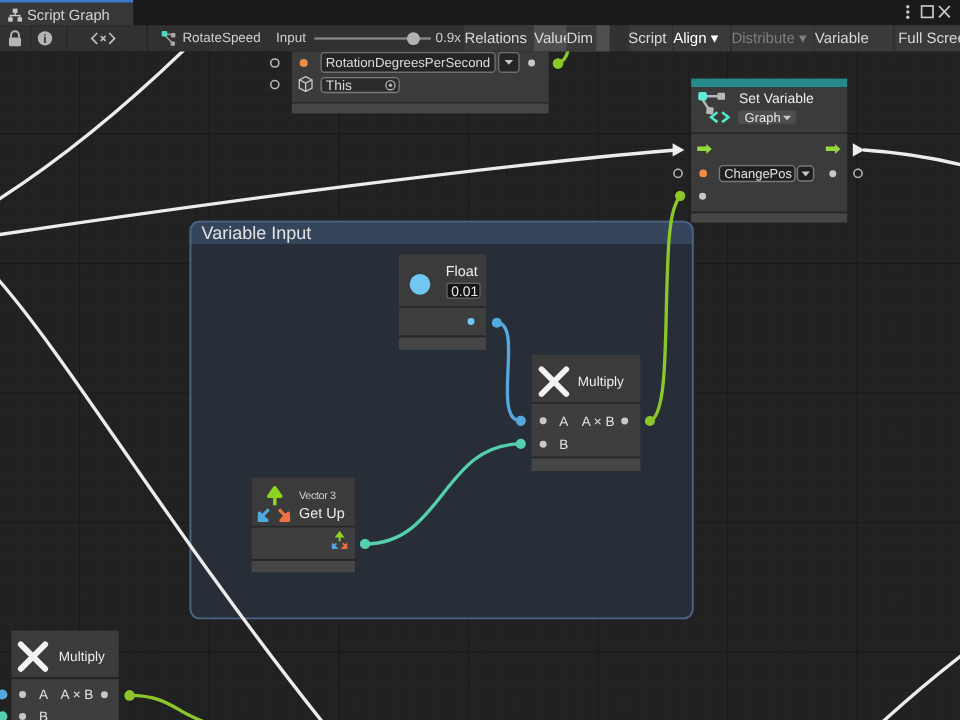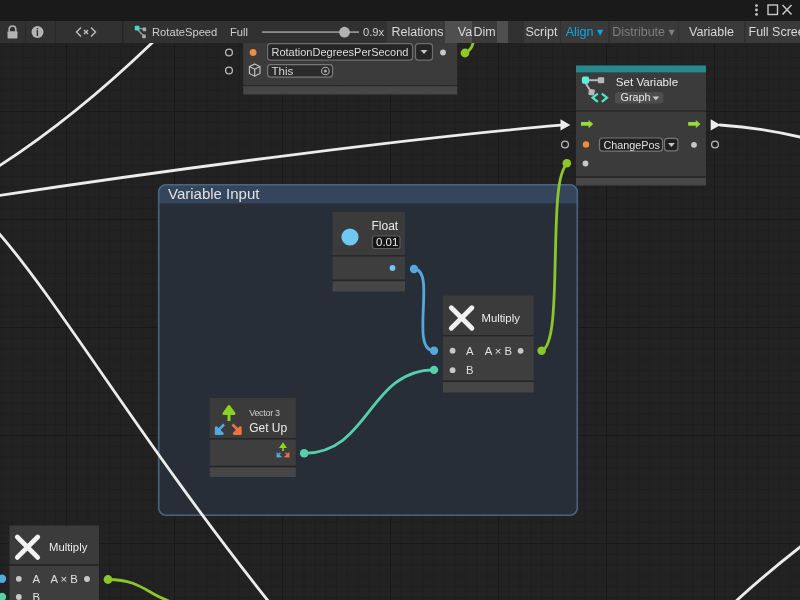--- a/index.html
+++ b/index.html
@@ -1,27 +1,38 @@
 <!DOCTYPE html>
 <html><head>
 <meta charset="utf-8">
 <style>
 html,body{margin:0;padding:0;width:800px;height:600px;overflow:hidden;background:#191919;
 font-family:"Liberation Sans",sans-serif;}
 #titlebar{position:absolute;left:0;top:0;width:800px;height:21px;background:#1a1a1a;}
 #tab{position:absolute;left:0;top:0;width:111px;height:21px;background:#383838;border-top:2px solid #3d7acc;box-sizing:border-box;}
 #tabtxt{position:absolute;left:22.5px;top:3.5px;font-size:12.3px;color:#d4d4d4;}
 #toolbar{position:absolute;left:0;top:21px;width:800px;height:22px;background:#313131;}
-.tbtn{position:absolute;top:0;height:22px;background:#3a3a3a;color:#d8d8d8;font-size:12.5px;text-align:center;line-height:22px;box-sizing:border-box;overflow:hidden;white-space:nowrap;}
+.tbtn{position:absolute;top:0;height:22px;background:#3a3a3a;color:#d8d8d8;font-size:12.5px;text-align:left;line-height:22px;box-sizing:border-box;overflow:hidden;white-space:nowrap;}
 .tlabel{position:absolute;top:0;height:14px;color:#cfcfcf;font-size:11.2px;line-height:22px;}
 #canvas{position:absolute;left:0;top:43px;}
 </style>
 </head>
 <body>
 <div id="titlebar">
+  <div id="tab">
+    <svg width="21" height="19" style="position:absolute;left:0;top:0">
+      <g stroke="#c8c8c8" stroke-width="1.2" fill="none">
+        <rect x="10.6" y="5.2" width="4" height="3.6" fill="#c8c8c8" stroke="none"></rect>
+        <rect x="6.8" y="12.4" width="3.8" height="3.6" fill="#c8c8c8" stroke="none"></rect>
+        <rect x="14.6" y="12.4" width="3.8" height="3.6" fill="#c8c8c8" stroke="none"></rect>
+        <path d="M12.6 8.8 L12.6 10.9 M8.7 12.4 L8.7 10.9 L16.5 10.9 L16.5 12.4"></path>
+      </g>
+    </svg>
+    <div id="tabtxt">Script Graph</div>
+  </div>
   <svg width="60" height="21" style="position:absolute;right:0;top:0">
     <g fill="#c8c8c8">
       <circle cx="16.5" cy="5.6" r="1.4"></circle>
         <circle cx="16.5" cy="10" r="1.4"></circle>
         <circle cx="16.5" cy="14.4" r="1.4"></circle>
     </g>
     <rect x="28" y="5" width="9.5" height="9.5" fill="none" stroke="#c8c8c8" stroke-width="1.4"></rect>
     <path d="M42.5 5 L51.5 14.5 M51.5 5 L42.5 14.5" stroke="#c8c8c8" stroke-width="1.5"></path>
   </svg>
 </div>
@@ -48,27 +59,27 @@
       <path d="M138.5 7.4 L144 7.9 M137.6 8.6 L143 14.2" stroke="#9a9a9a" stroke-width="1.4" fill="none"></path>
       <rect x="134.8" y="4.8" width="4.6" height="4.6" rx="1" fill="#49d8c8"></rect>
       <rect x="142.6" y="6.6" width="3.6" height="3.6" rx="0.8" fill="#aaaaaa"></rect>
       <rect x="142.2" y="13.6" width="3.6" height="3.6" rx="0.8" fill="#aaaaaa"></rect>
     </g>
 
     <rect x="262" y="10.2" width="97" height="1.8" fill="#8e8e8e"></rect>
     <circle cx="344.5" cy="11.2" r="5.4" fill="#b2b2b2"></circle>
   </svg>
   <div class="tlabel" style="left:152px">RotateSpeed</div>
-  <div class="tlabel" style="left:230px">Full</div>
+  <div class="tlabel" style="left:230px">Input</div>
   <div class="tlabel" style="left:363px">0.9x</div>
   <div class="tbtn" style="left:387px;width:61px">Relations</div>
   <div class="tbtn" style="left:445px;width:63px;background:#4f4f4f">Values</div>
   <div class="tbtn" style="left:472px;width:25px">Dim</div>
   <div class="tbtn" style="left:523.5px;width:36px">Script</div>
-  <div class="tbtn" style="left:561px;width:47px;color:#0ea5e9">Align ▾</div>
+  <div class="tbtn" style="left:561px;width:47px;color:#ffffff">Align ▾</div>
   <div class="tbtn" style="left:609.5px;width:68px;color:#7e7e7e">Distribute ▾</div>
   <div class="tbtn" style="left:679px;width:65px">Variable</div>
   <div class="tbtn" style="left:745.5px;width:55px;text-align:left;padding-left:3px">Full Screen</div>
 </div>
 <svg id="canvas" width="800" height="557" viewBox="0 43 800 557" font-family="Liberation Sans, sans-serif">
   <defs>
     <pattern id="gmin" width="10.8" height="10.8" patternUnits="userSpaceOnUse" x="1.2" y="3">
       <rect width="10.8" height="10.8" fill="#222222"></rect>
       <rect x="0" y="0" width="1" height="10.8" fill="#1e1e1e"></rect>
       <rect x="0" y="0" width="10.8" height="1" fill="#1e1e1e"></rect>

